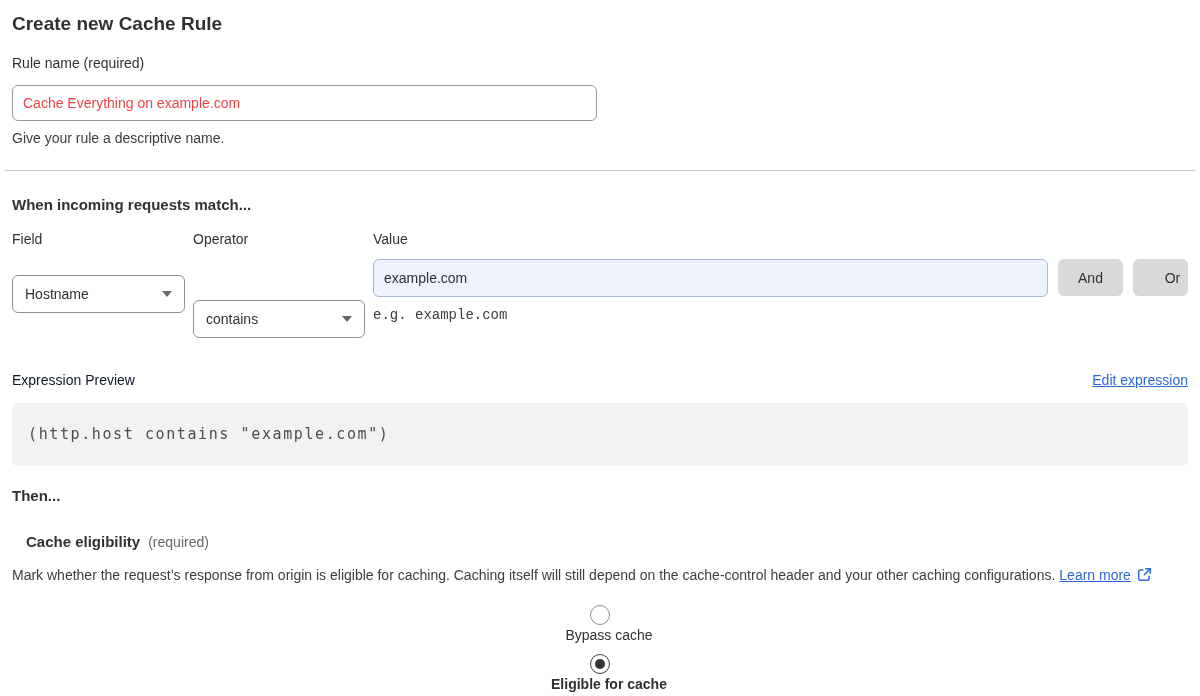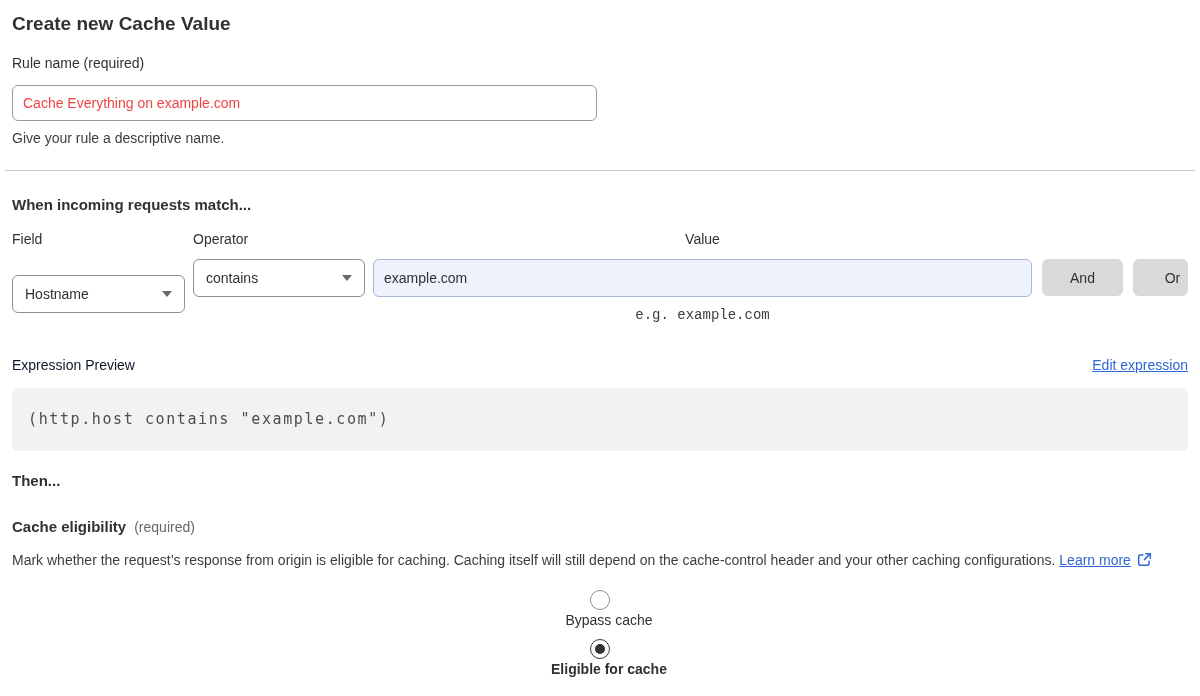--- a/index.html
+++ b/index.html
@@ -71,22 +71,22 @@
     align-items: flex-start;
   }
   .field-group { display: flex; flex-direction: column; }
   .field-group .group-label {
     font-size: 14px;
     line-height: 16px;
     color: #313131;
     margin-bottom: 12px;
   }
   .group-field { width: 173px; margin-right: 8px; gap: 16px; }
-  .group-operator { width: 172px; margin-right: 8px; }
-  .group-value { flex: 1; margin-right: 10px; align-items: center; }
+  .group-operator { width: 172px; margin-right: 8px; gap: 41px; }
+  .group-value { flex: 1; margin-right: 10px; }
 
   .select {
     height: 38px;
     border: 1px solid #8f8f8f;
     border-radius: 6px;
     background: #ffffff;
     display: flex;
     align-items: center;
     justify-content: space-between;
     padding: 0 12px;
@@ -124,21 +124,21 @@
     margin-top: 28px;
     height: 37px;
     border: none;
     border-radius: 6px;
     background: #d9d9d9;
     font-family: "Liberation Sans", sans-serif;
     font-size: 14px;
     color: #313131;
     cursor: pointer;
   }
-  .and-button { width: 81px; margin-right: 10px; }
+  .and-button { width: 65px; margin-right: 10px; }
   .or-button { width: 55px; padding-left: 24px; }
 
   
   .expr-row {
     margin-top: 34px;
     display: flex;
     justify-content: space-between;
     align-items: baseline;
   }
   .expr-label { font-size: 14px; line-height: 16px; color: #0f172a; }
@@ -162,20 +162,21 @@
     color: #4d4d4d;
     white-space: pre;
   }
 
   
   .then-heading { margin-top: 21px; }
   .eligibility-heading-row {
     margin-top: 28px;
     display: flex;
     align-items: baseline;
+    margin-left: 14px;
   }
   .required-note {
     margin-left: 8px;
     font-size: 14px;
     font-weight: 400;
     color: #666666;
   }
   .eligibility-desc {
     margin-top: 12px;
     max-width: 1160px;
@@ -226,21 +227,21 @@
     line-height: 20px;
     color: #313131;
   }
   .radio-label.bold { font-weight: 700; }
 </style>
 </head>
 <body>
 
 <div class="container">
 
-  <h1 class="page-title">Create new Cache Value</h1>
+  <h1 class="page-title">Create new Cache Rule</h1>
 
   <div class="rule-name-label">Rule name (required)</div>
   <input class="text-input" type="text" value="Cache Everything on example.com" style="">
   <div class="rule-name-help">Give your rule a descriptive name.</div>
 
   <hr class="divider">
 
   <h2 class="section-heading match-heading">When incoming requests match...</h2>
 
   <div class="builder-row">

